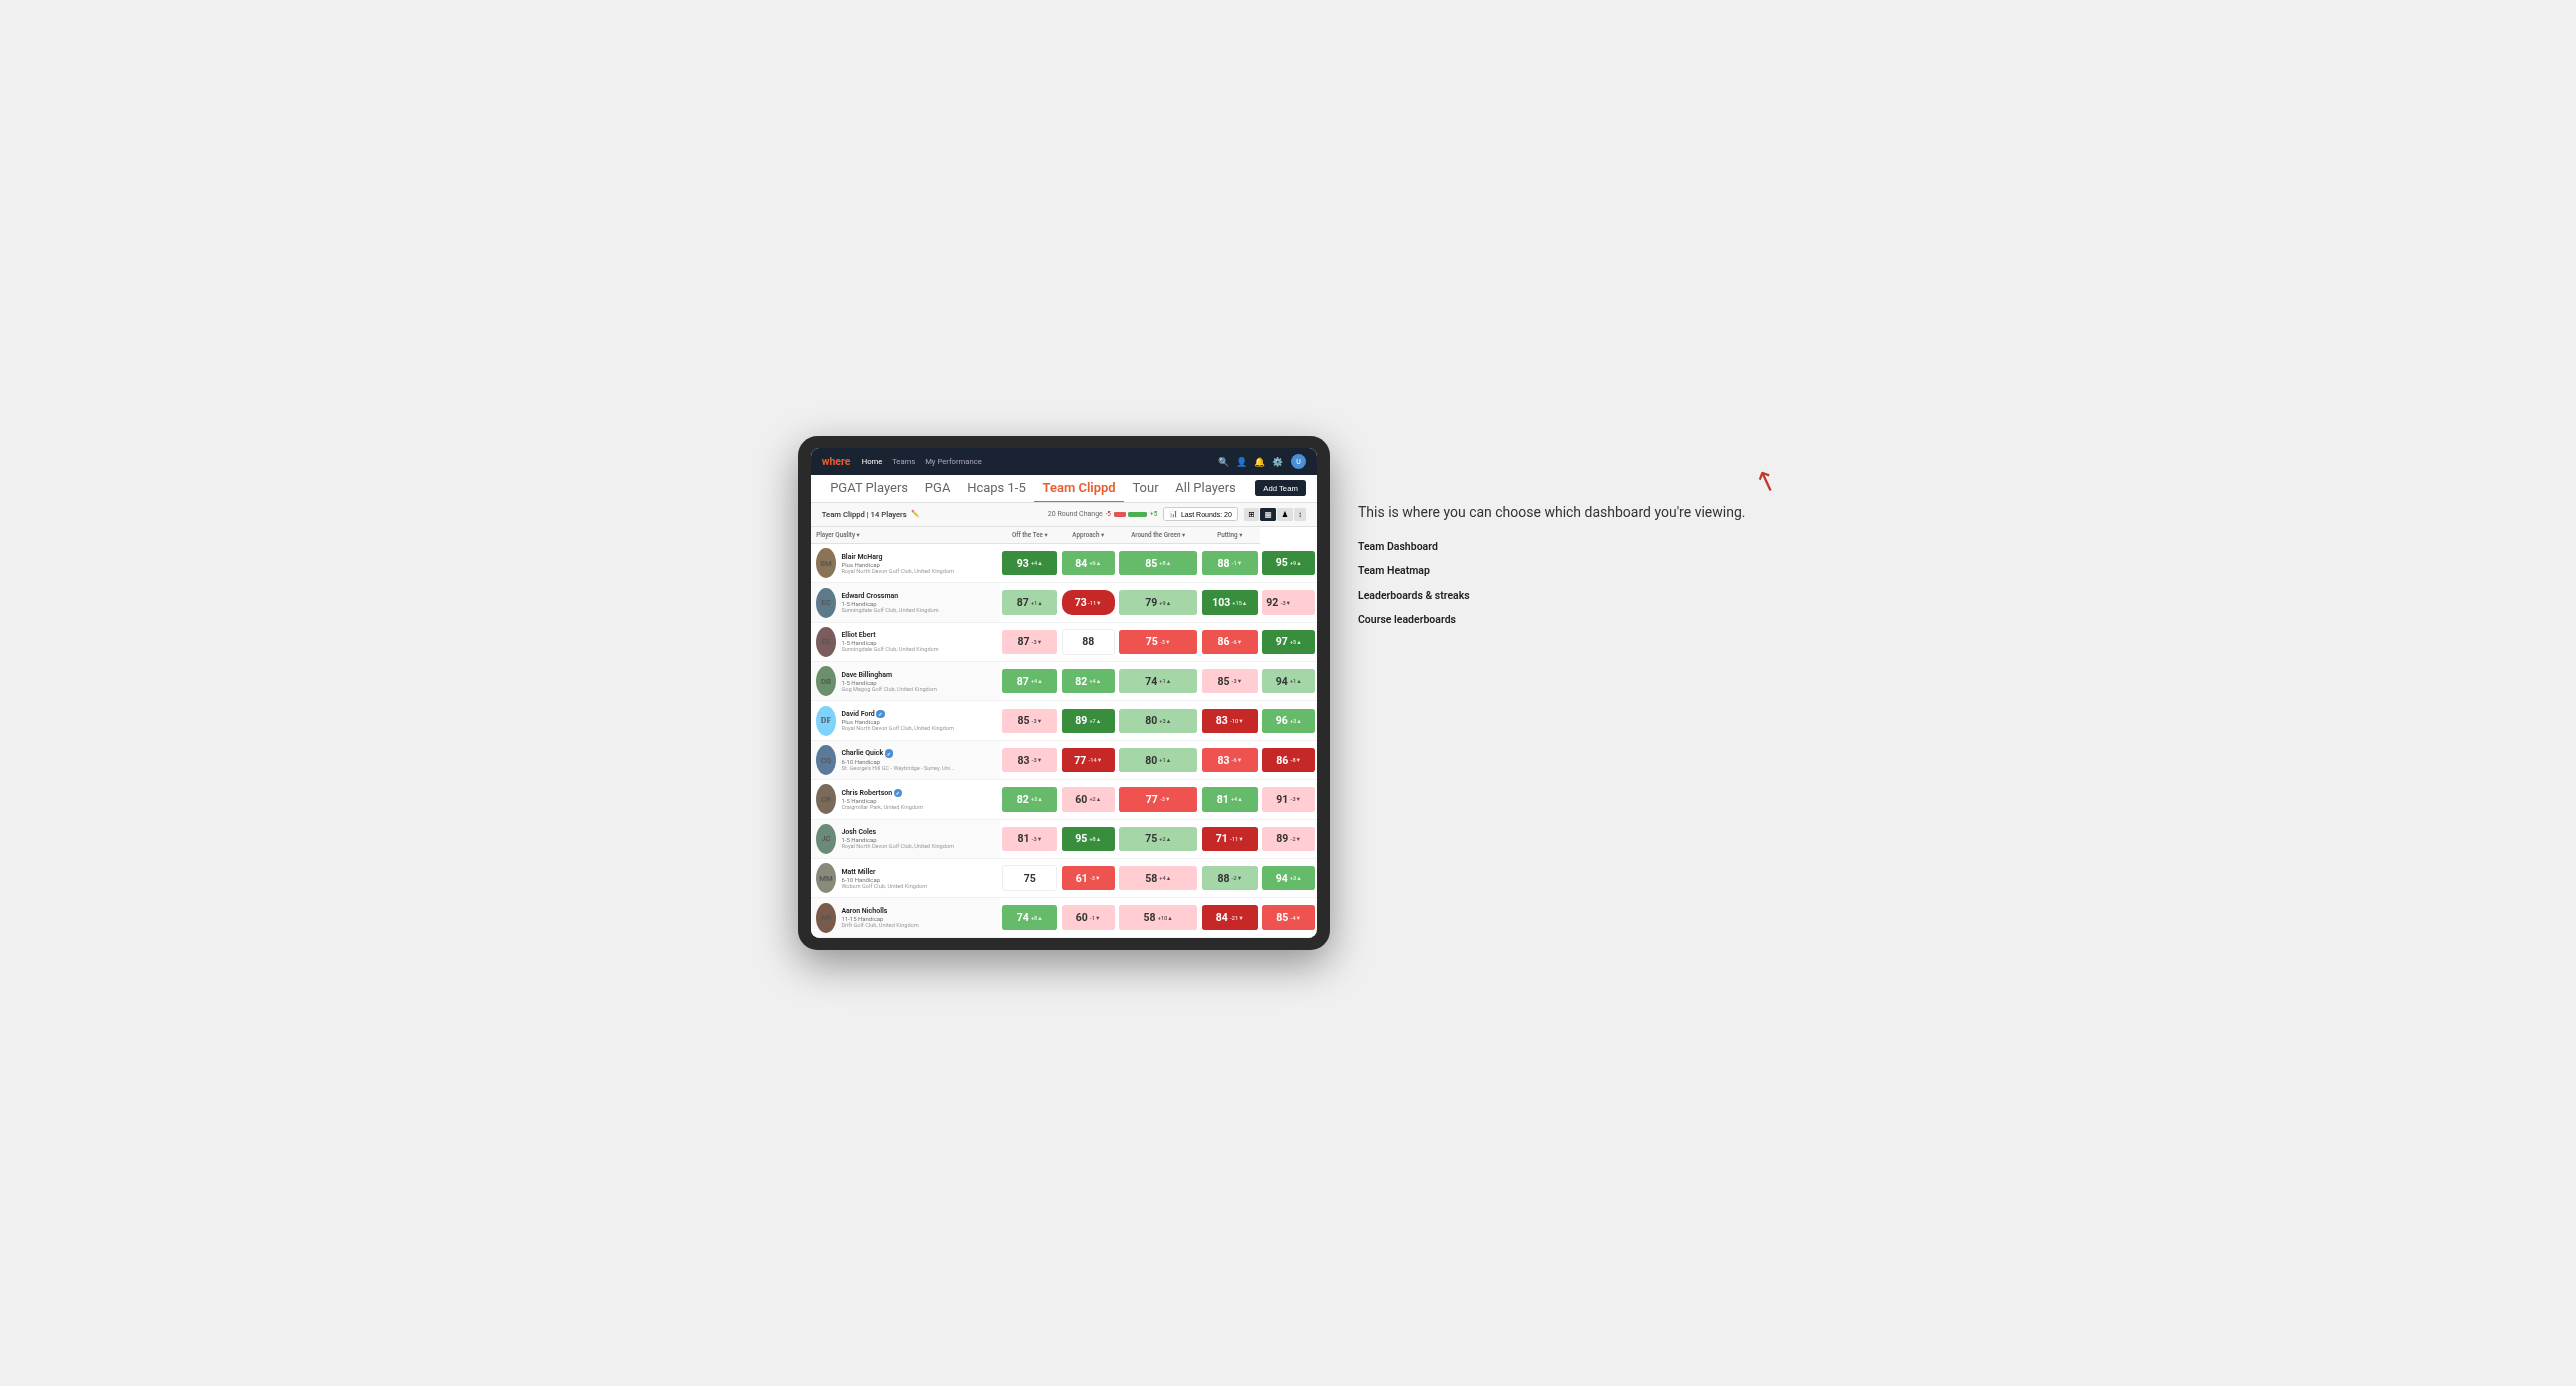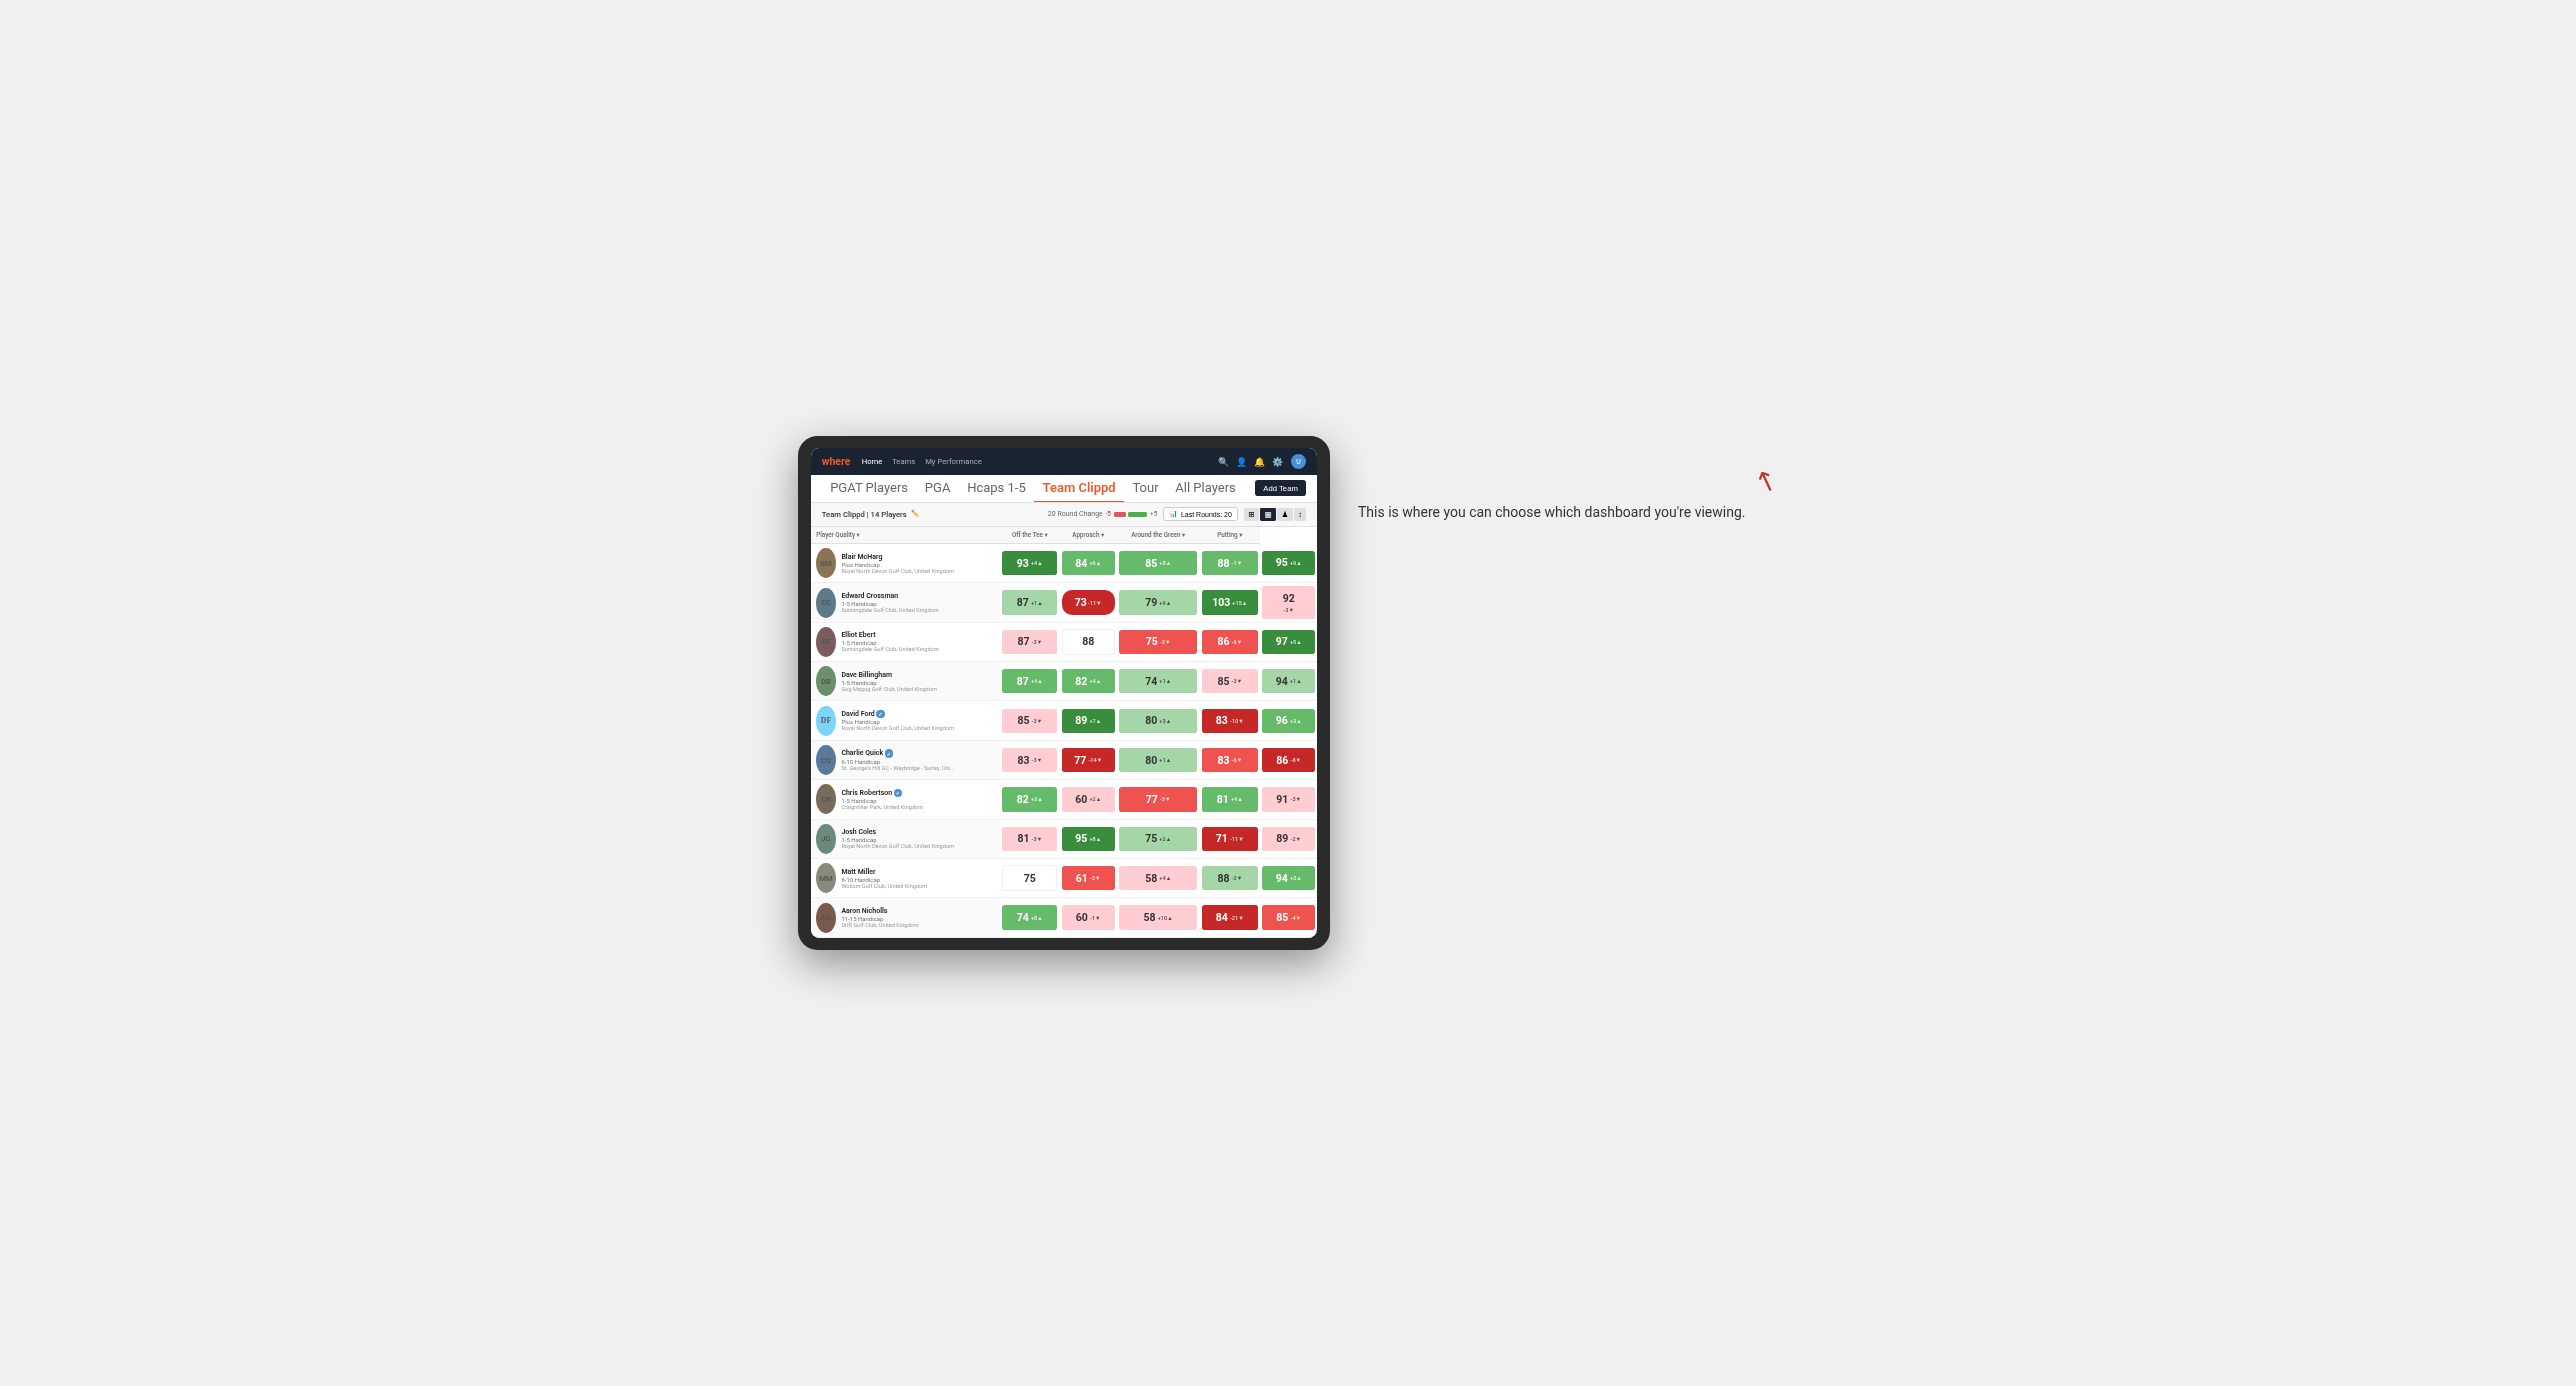--- a/index.html
+++ b/index.html
@@ -483,21 +483,21 @@
           <span style="font-size:5.6px;font-weight:500;color:#333;opacity:0.85;">+9▲</span>
         </div>
       </td>
                 <td style="padding: 2.8px 2.1px;">
         <div style="background:#388e3c;border-radius:2.8px;padding:5.6px 4.2px;display:flex;align-items:center;justify-content:center;gap:2.1px;min-width:41px;">
           <span style="font-size:10.5px;font-weight:700;color:#fff;">103</span>
           <span style="font-size:5.6px;font-weight:500;color:#fff;opacity:0.85;">+15▲</span>
         </div>
       </td>
                 <td style="padding: 2.8px 2.1px;">
-        <div style="background:#ffcdd2;border-radius:2.8px;padding:5.6px 4.2px;display:flex;align-items:center;justify-content:flex-start;gap:2.1px;min-width:41px;flex-direction:column;">
+        <div style="background:#ffcdd2;border-radius:2.8px;padding:5.6px 4.2px;display:flex;align-items:center;justify-content:flex-start;gap:2.1px;min-width:41px;">
           <span style="font-size:10.5px;font-weight:700;color:#333;">92</span>
           <span style="font-size:5.6px;font-weight:500;color:#333;opacity:0.85;">-3▼</span>
         </div>
       </td>
               </tr>
               <tr style="border-bottom: 0.7px solid rgb(240, 240, 240);">
                 <td>
       <div class="player-cell">
         <div class="player-avatar" style="background:#7a5c5c;">EE</div>
         <div class="player-info">
@@ -837,16 +837,22 @@
       </div>
 
     </div>
   </div>
 
   <div class="annotation-panel">
     <div class="annotation-arrow">
       <span style="color:#c0392b; font-size:28px; display:inline-block; transform:scaleX(-1) rotate(-20deg);">↗</span>
     </div>
     <p class="annotation-intro">This is where you can choose which dashboard you're viewing.</p>
+    <div class="annotation-list">
+      <div class="annotation-item">Team Dashboard</div>
+      <div class="annotation-item">Team Heatmap</div>
+      <div class="annotation-item">Leaderboards &amp; streaks</div>
+      <div class="annotation-item">Course leaderboards</div>
+    </div>
   </div>
 
 </div>
 
 
 </body></html>

